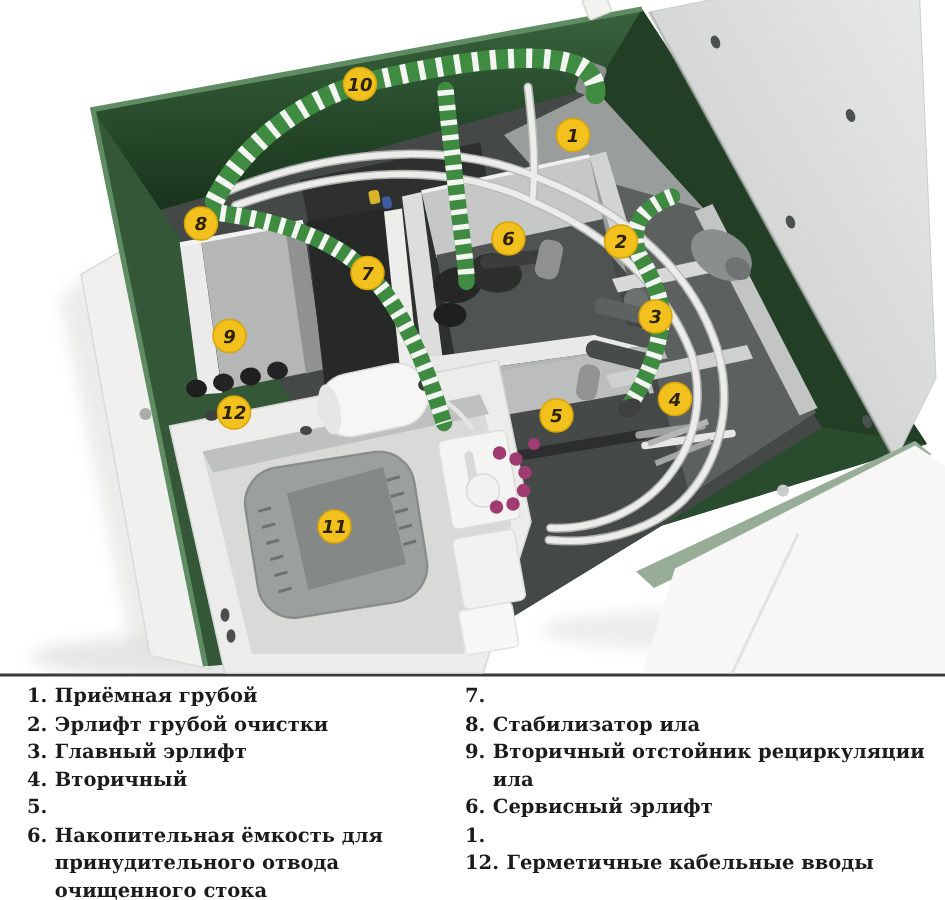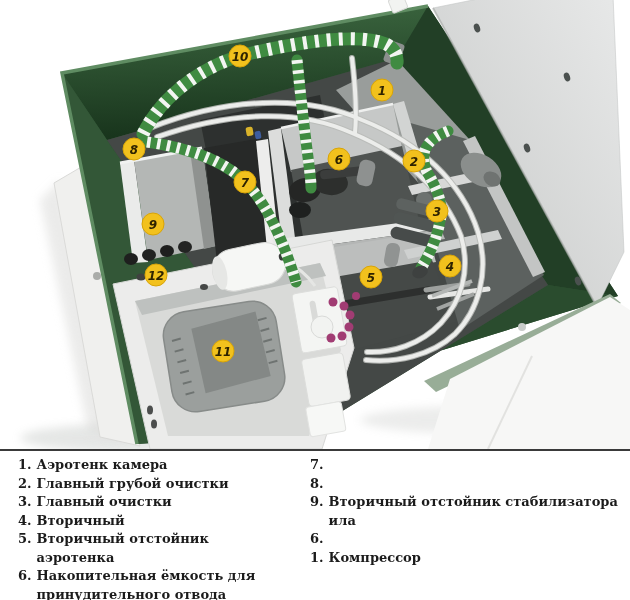--- a/index.html
+++ b/index.html
@@ -280,57 +280,61 @@
         </g>
       </g>
 </svg>
 
 <div class="divider"></div>
 
 <div class="legend">
   <div class="col-left" id="legend-left">
         <div class="item">
           <span class="num">1.</span>
-          <span class="txt">Аэротенк камера</span>
+          <span class="txt">Приёмная грубой</span>
         </div>
         <div class="item">
           <span class="num">2.</span>
-          <span class="txt">Главный грубой очистки</span>
+          <span class="txt">Эрлифт грубой очистки</span>
         </div>
         <div class="item">
           <span class="num">3.</span>
-          <span class="txt">Главный очистки</span>
+          <span class="txt">Главный эрлифт</span>
         </div>
         <div class="item">
           <span class="num">4.</span>
           <span class="txt">Вторичный</span>
         </div>
         <div class="item">
           <span class="num">5.</span>
-          <span class="txt">Вторичный отстойник аэротенка</span>
         </div>
         <div class="item">
           <span class="num">6.</span>
           <span class="txt">Накопительная ёмкость для принудительного отвода очищенного стока</span>
         </div>
       </div>
   <div class="col-right" id="legend-right">
         <div class="item">
           <span class="num">7.</span>
         </div>
         <div class="item">
           <span class="num">8.</span>
+          <span class="txt">Стабилизатор ила</span>
         </div>
         <div class="item">
           <span class="num">9.</span>
-          <span class="txt">Вторичный отстойник стабилизатора ила</span>
+          <span class="txt">Вторичный отстойник рециркуляции ила</span>
         </div>
         <div class="item">
           <span class="num">6.</span>
+          <span class="txt">Сервисный эрлифт</span>
         </div>
         <div class="item">
           <span class="num">1.</span>
-          <span class="txt">Компрессор</span>
+        </div>
+        <div class="item">
+          <span class="num">12.</span>
+          <span class="txt">Герметичные кабельные вводы</span>
         </div>
       </div>
 </div>
 
 </div>
 
 </body></html>

